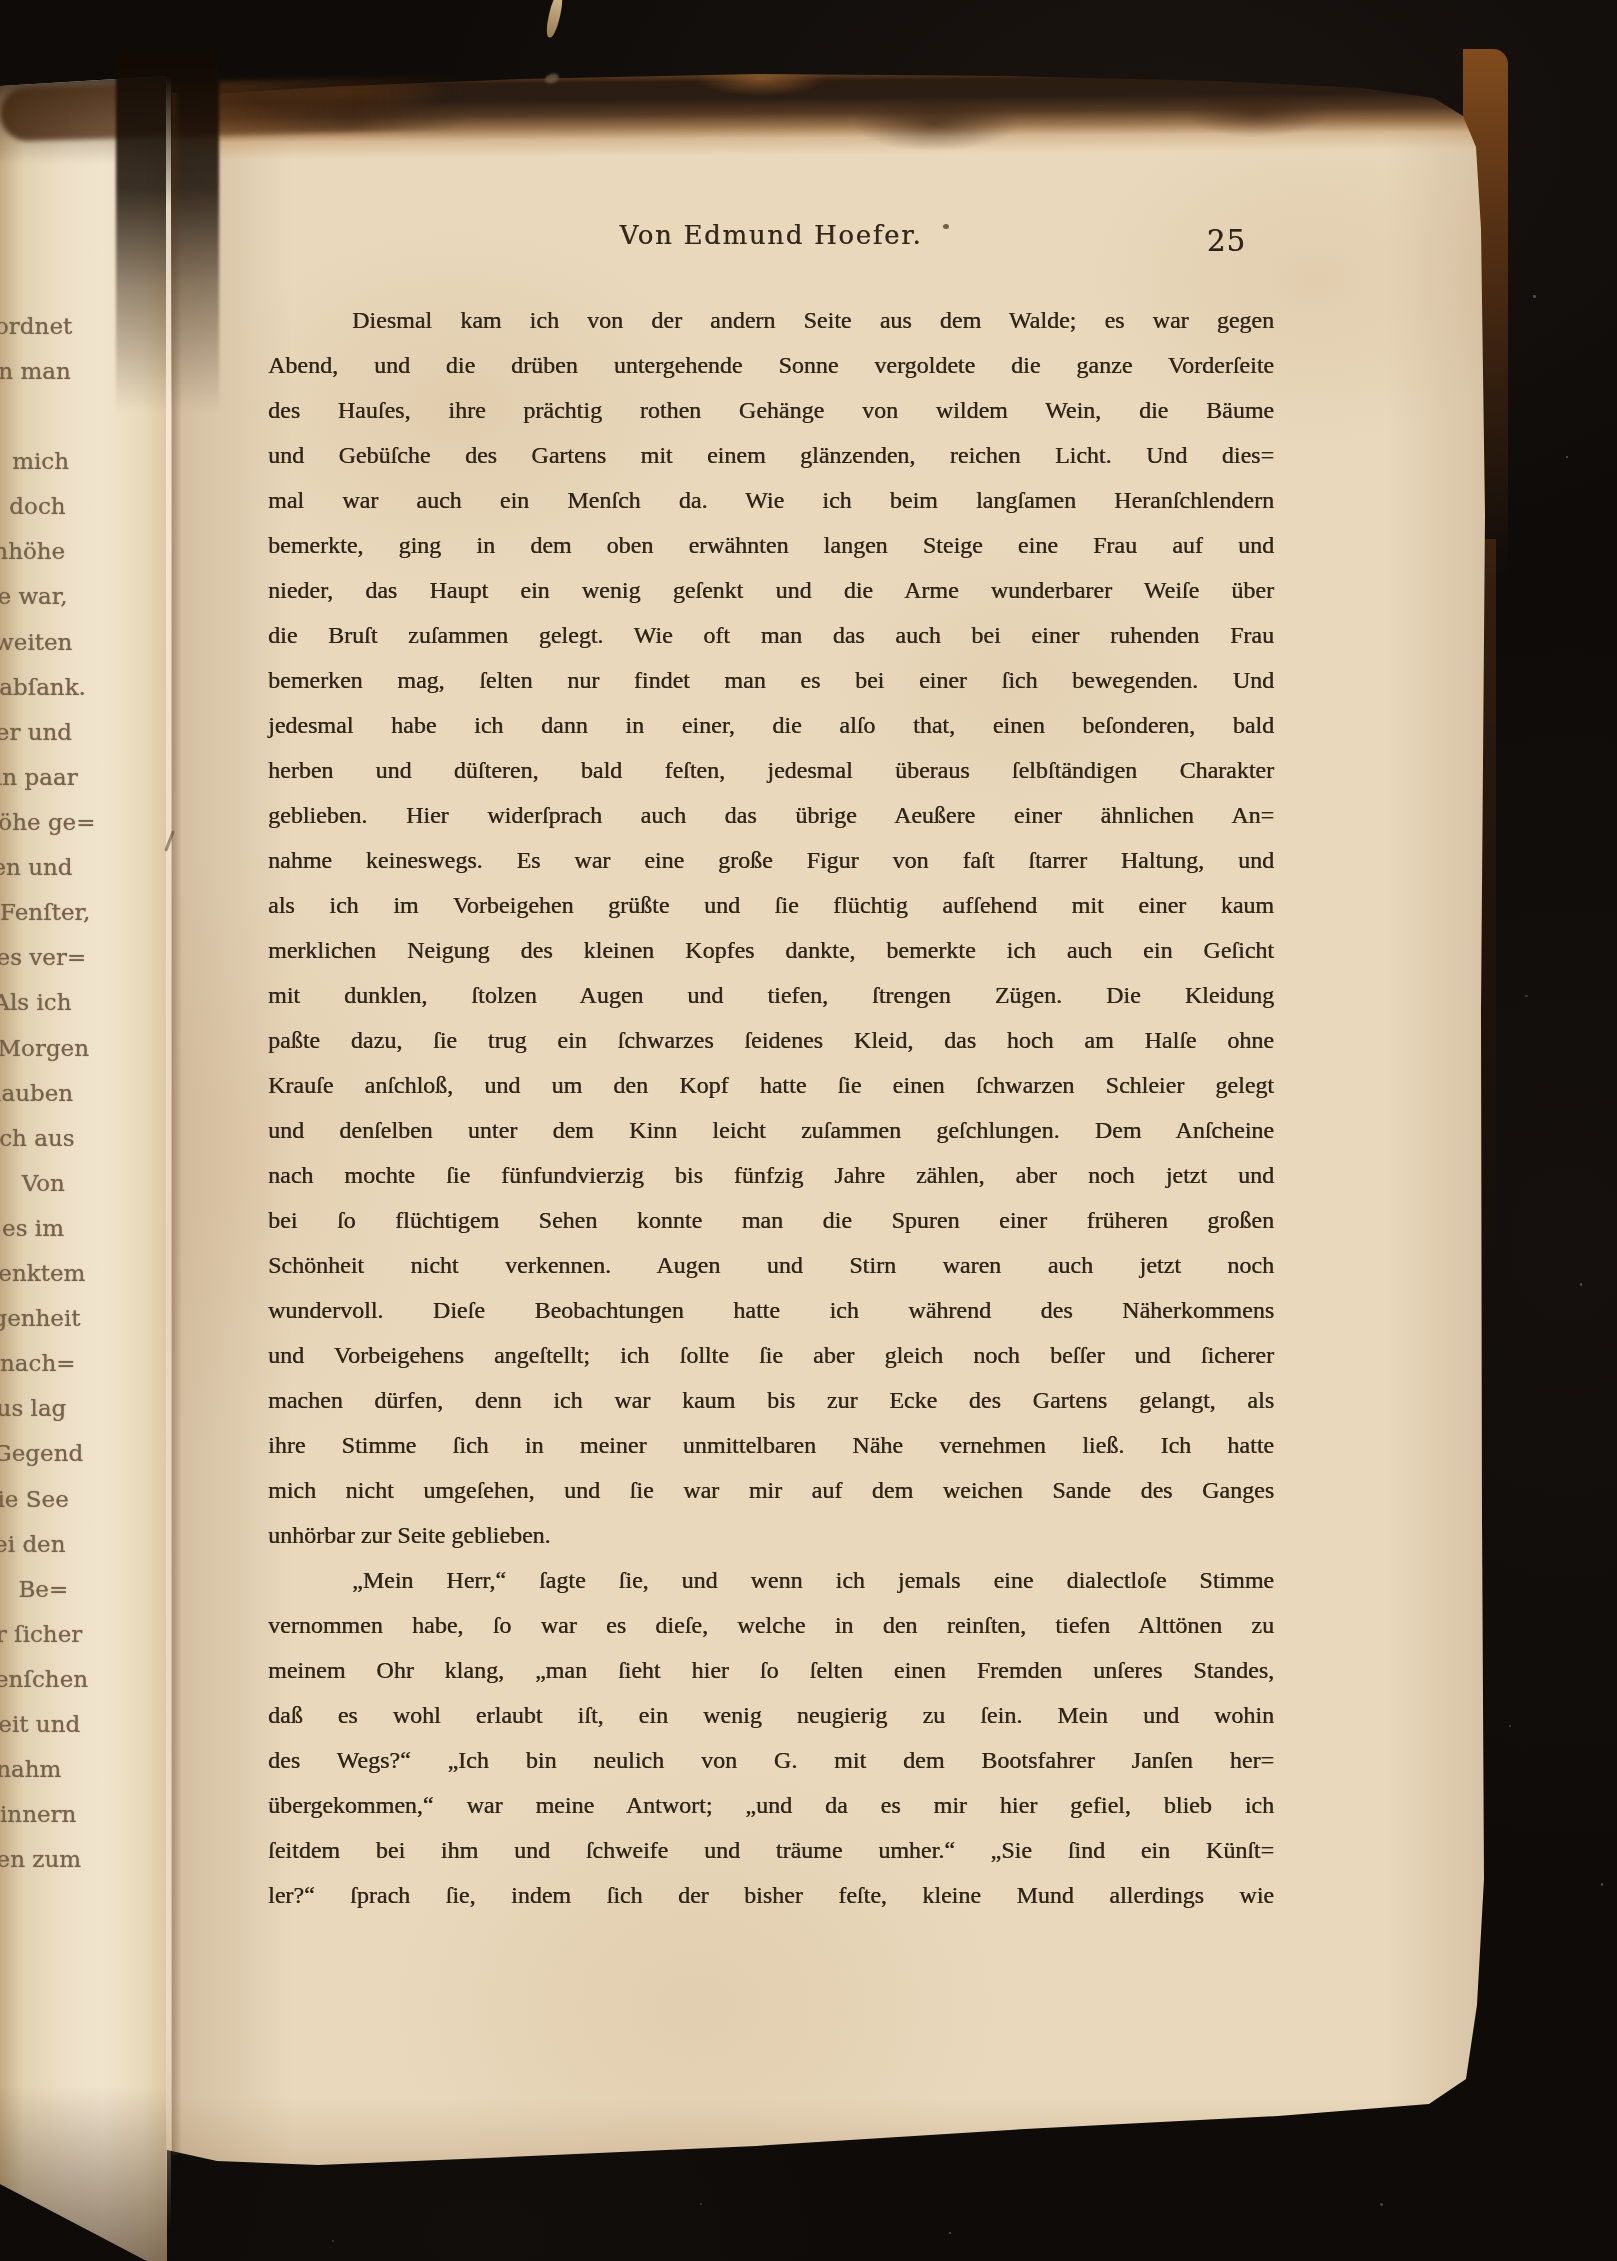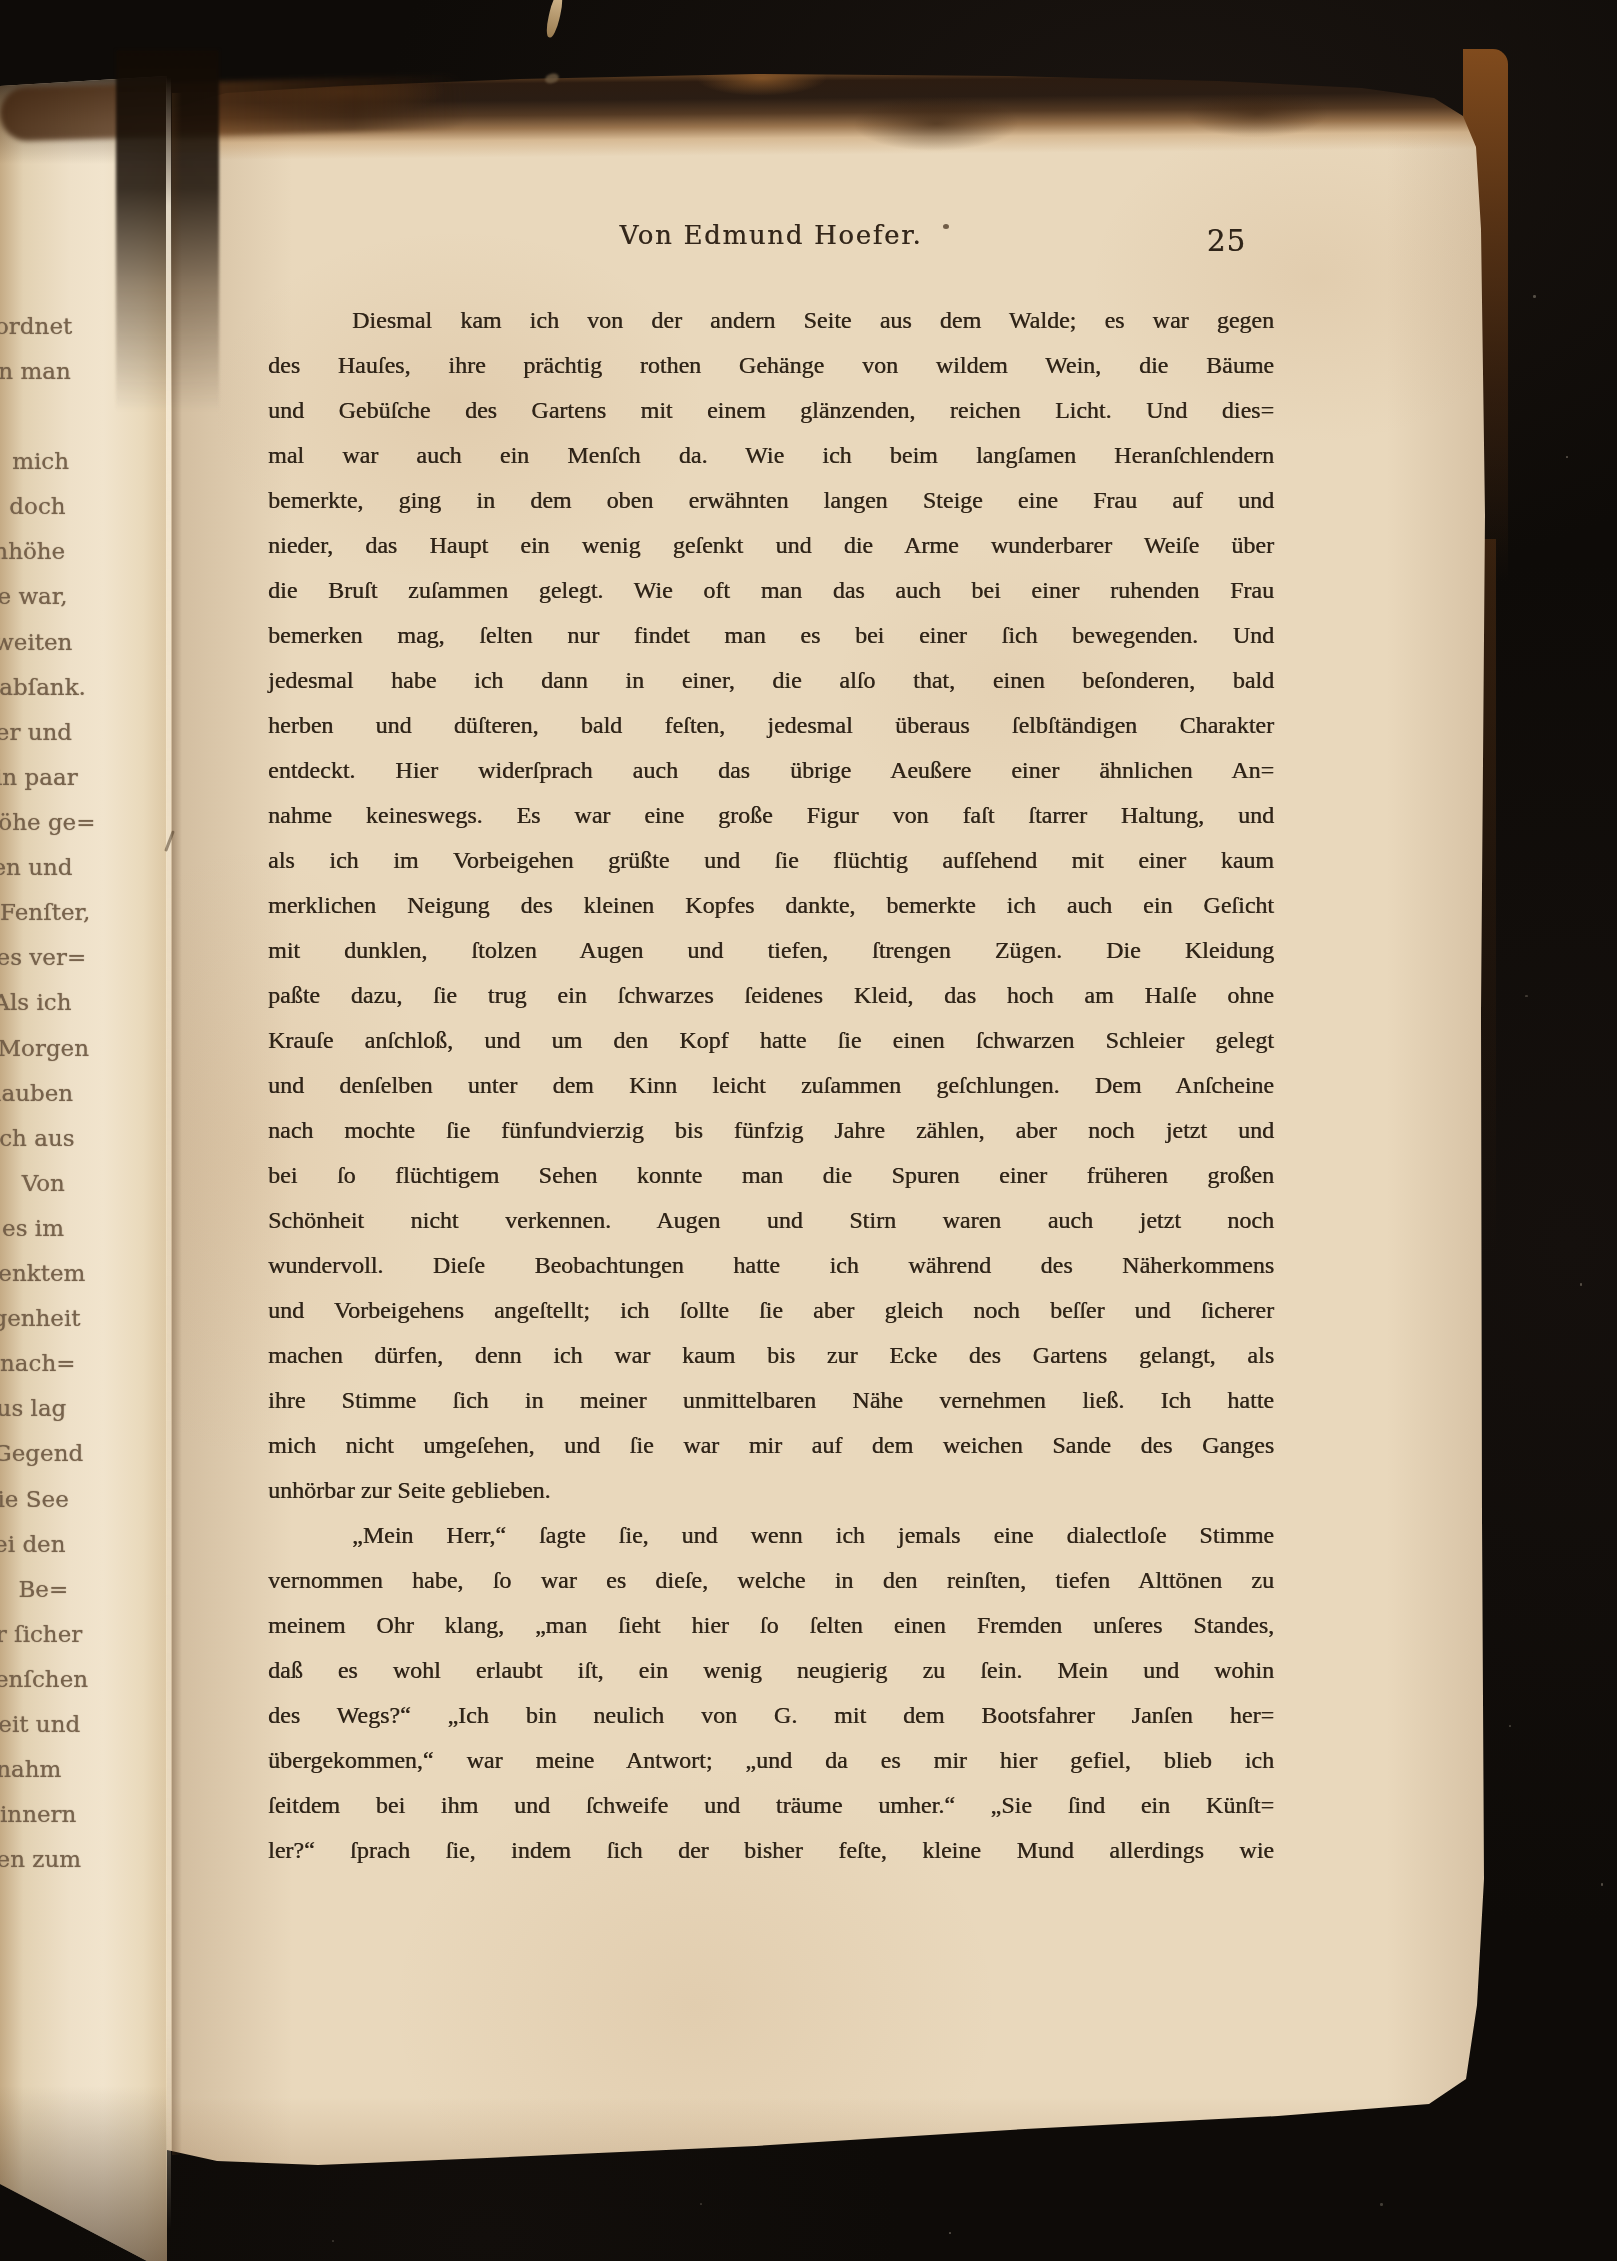--- a/index.html
+++ b/index.html
@@ -156,30 +156,31 @@
   <div class="crease-light"></div>
   <div class="crease-dark"></div>
 
   <div class="header-line">
     <span class="running-header">Von Edmund Hoefer.</span>
     <span class="page-number">25</span>
   </div>
 
   <div class="body-text">
       <div class="tline indent">Diesmal kam ich von der andern Seite aus dem Walde; es war gegen</div>
+      <div class="tline">Abend, und die drüben untergehende Sonne vergoldete die ganze Vorderſeite</div>
       <div class="tline">des Hauſes, ihre prächtig rothen Gehänge von wildem Wein, die Bäume</div>
       <div class="tline">und Gebüſche des Gartens mit einem glänzenden, reichen Licht. Und dies=</div>
       <div class="tline">mal war auch ein Menſch da. Wie ich beim langſamen Heranſchlendern</div>
       <div class="tline">bemerkte, ging in dem oben erwähnten langen Steige eine Frau auf und</div>
       <div class="tline">nieder, das Haupt ein wenig geſenkt und die Arme wunderbarer Weiſe über</div>
       <div class="tline">die Bruſt zuſammen gelegt. Wie oft man das auch bei einer ruhenden Frau</div>
       <div class="tline">bemerken mag, ſelten nur findet man es bei einer ſich bewegenden. Und</div>
       <div class="tline">jedesmal habe ich dann in einer, die alſo that, einen beſonderen, bald</div>
       <div class="tline">herben und düſteren, bald feſten, jedesmal überaus ſelbſtändigen Charakter</div>
-      <div class="tline">entdeckt. Hier widerſprach auch das übrige Aeußere einer ähnlichen An=</div>
+      <div class="tline">geblieben. Hier widerſprach auch das übrige Aeußere einer ähnlichen An=</div>
       <div class="tline">nahme keineswegs. Es war eine große Figur von faſt ſtarrer Haltung, und</div>
       <div class="tline">als ich im Vorbeigehen grüßte und ſie flüchtig aufſehend mit einer kaum</div>
       <div class="tline">merklichen Neigung des kleinen Kopfes dankte, bemerkte ich auch ein Geſicht</div>
       <div class="tline">mit dunklen, ſtolzen Augen und tiefen, ſtrengen Zügen. Die Kleidung</div>
       <div class="tline">paßte dazu, ſie trug ein ſchwarzes ſeidenes Kleid, das hoch am Halſe ohne</div>
       <div class="tline">Krauſe anſchloß, und um den Kopf hatte ſie einen ſchwarzen Schleier gelegt</div>
       <div class="tline">und denſelben unter dem Kinn leicht zuſammen geſchlungen. Dem Anſcheine</div>
       <div class="tline">nach mochte ſie fünfundvierzig bis fünfzig Jahre zählen, aber noch jetzt und</div>
       <div class="tline">bei ſo flüchtigem Sehen konnte man die Spuren einer früheren großen</div>
       <div class="tline">Schönheit nicht verkennen. Augen und Stirn waren auch jetzt noch</div>

